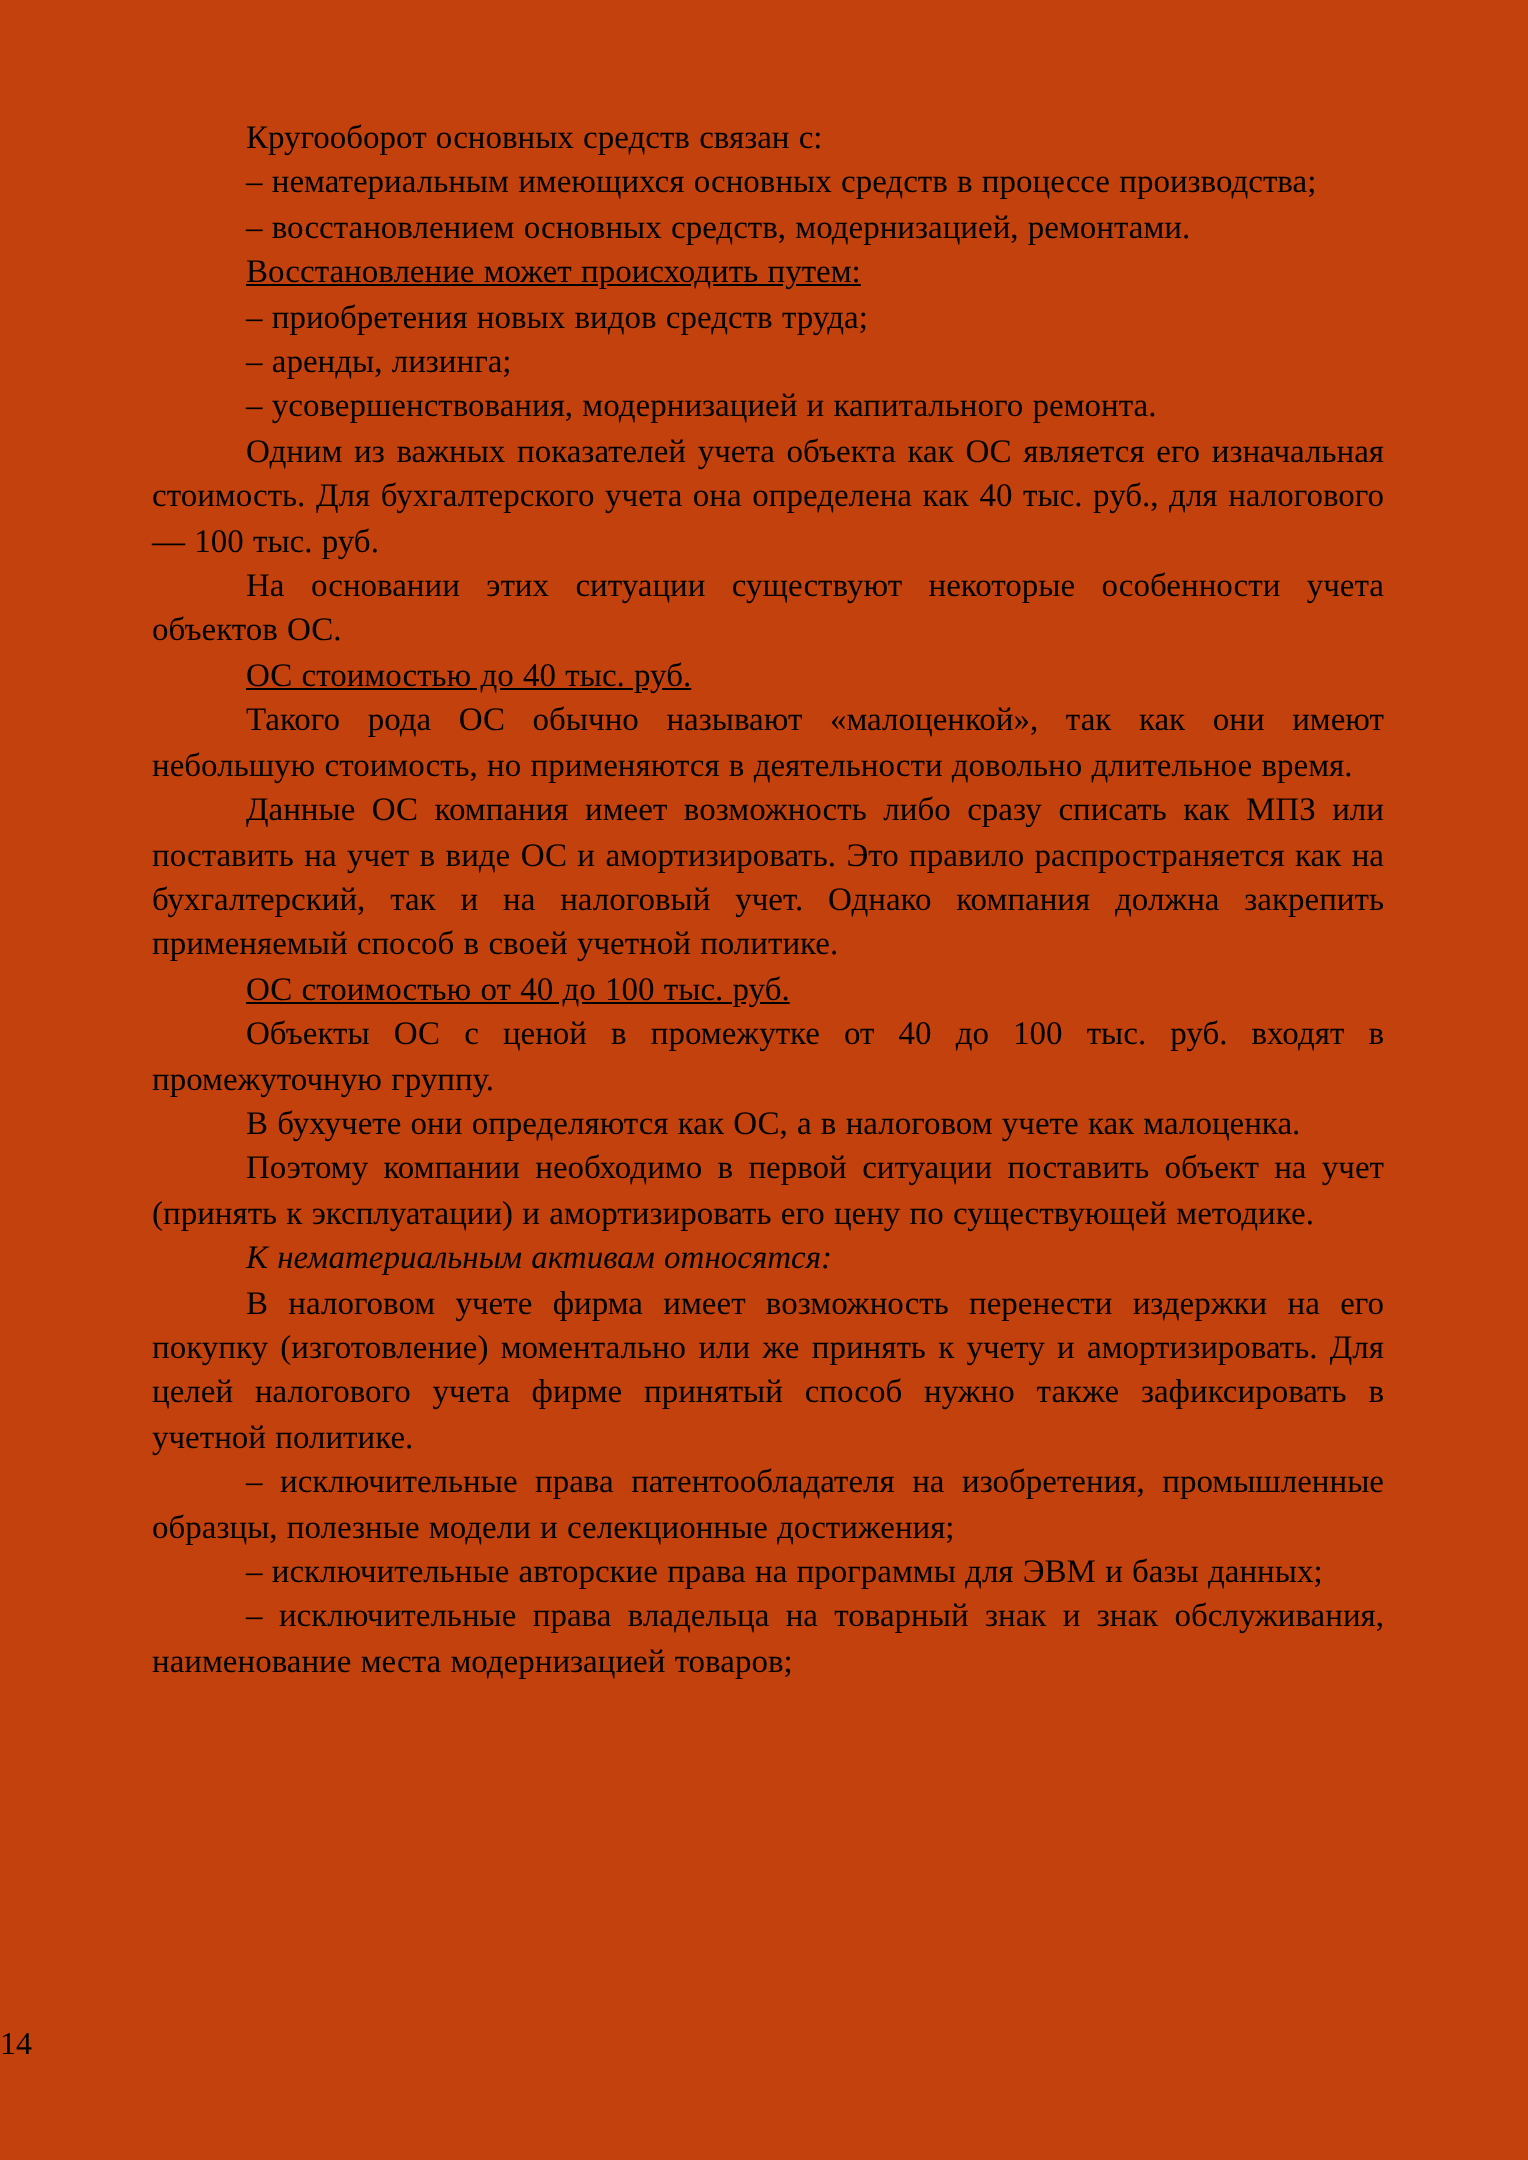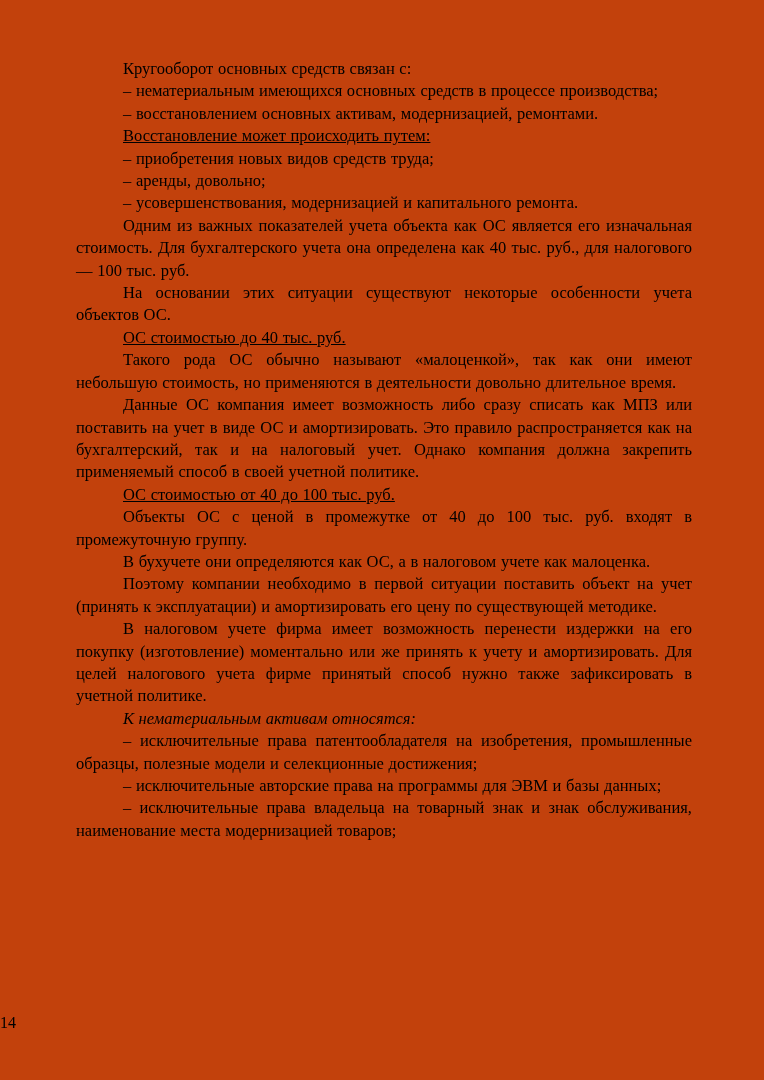--- a/index.html
+++ b/index.html
@@ -46,34 +46,34 @@
       color: #000000;
     }
   </style>
 </head>
 <body>
 
 <div class="page">
   <div class="text-block">
     <p class="para">Кругооборот основных средств связан с:</p>
     <p class="para">– нематериальным имеющихся основных средств в процессе производства;</p>
-    <p class="para">– восстановлением основных активам, модернизацией, ремонтами.</p>
+    <p class="para">– восстановлением основных средств, модернизацией, ремонтами.</p>
     <p class="para u">Восстановление может происходить путем:</p>
     <p class="para">– приобретения новых видов средств труда;</p>
-    <p class="para">– аренды, довольно;</p>
+    <p class="para">– аренды, лизинга;</p>
     <p class="para">– усовершенствования, модернизацией и капитального ремонта.</p>
     <p class="para">Одним из важных показателей учета объекта как ОС является его изначальная стоимость. Для бухгалтерского учета она определена как 40 тыс. руб., для налогового — 100 тыс. руб.</p>
     <p class="para">На основании этих ситуации существуют некоторые особенности учета объектов ОС.</p>
     <p class="para u">ОС стоимостью до 40 тыс. руб.</p>
     <p class="para">Такого рода ОС обычно называют «малоценкой», так как они имеют небольшую стоимость, но применяются в деятельности довольно длительное время.</p>
     <p class="para">Данные ОС компания имеет возможность либо сразу списать как МПЗ или поставить на учет в виде ОС и амортизировать. Это правило распространяется как на бухгалтерский, так и на налоговый учет. Однако компания должна закрепить применяемый способ в своей учетной политике.</p>
     <p class="para u">ОС стоимостью от 40 до 100 тыс. руб.</p>
     <p class="para">Объекты ОС с ценой в промежутке от 40 до 100 тыс. руб. входят в промежуточную группу.</p>
     <p class="para">В бухучете они определяются как ОС, а в налоговом учете как малоценка.</p>
     <p class="para">Поэтому компании необходимо в первой ситуации поставить объект на учет (принять к эксплуатации) и амортизировать его цену по существующей методике.</p>
+    <p class="para i">К нематериальным активам относятся:</p>
     <p class="para">В налоговом учете фирма имеет возможность перенести издержки на его покупку (изготовление) моментально или же принять к учету и амортизировать. Для целей налогового учета фирме принятый способ нужно также зафиксировать в учетной политике.</p>
-    <p class="para i">К нематериальным активам относятся:</p>
     <p class="para">– исключительные права патентообладателя на изобретения, промышленные образцы, полезные модели и селекционные достижения;</p>
     <p class="para">– исключительные авторские права на программы для ЭВМ и базы данных;</p>
     <p class="para">– исключительные права владельца на товарный знак и знак обслуживания, наименование места модернизацией товаров;</p>
   </div>
   <div class="page-number">14</div>
 </div>
 
 </body></html>

